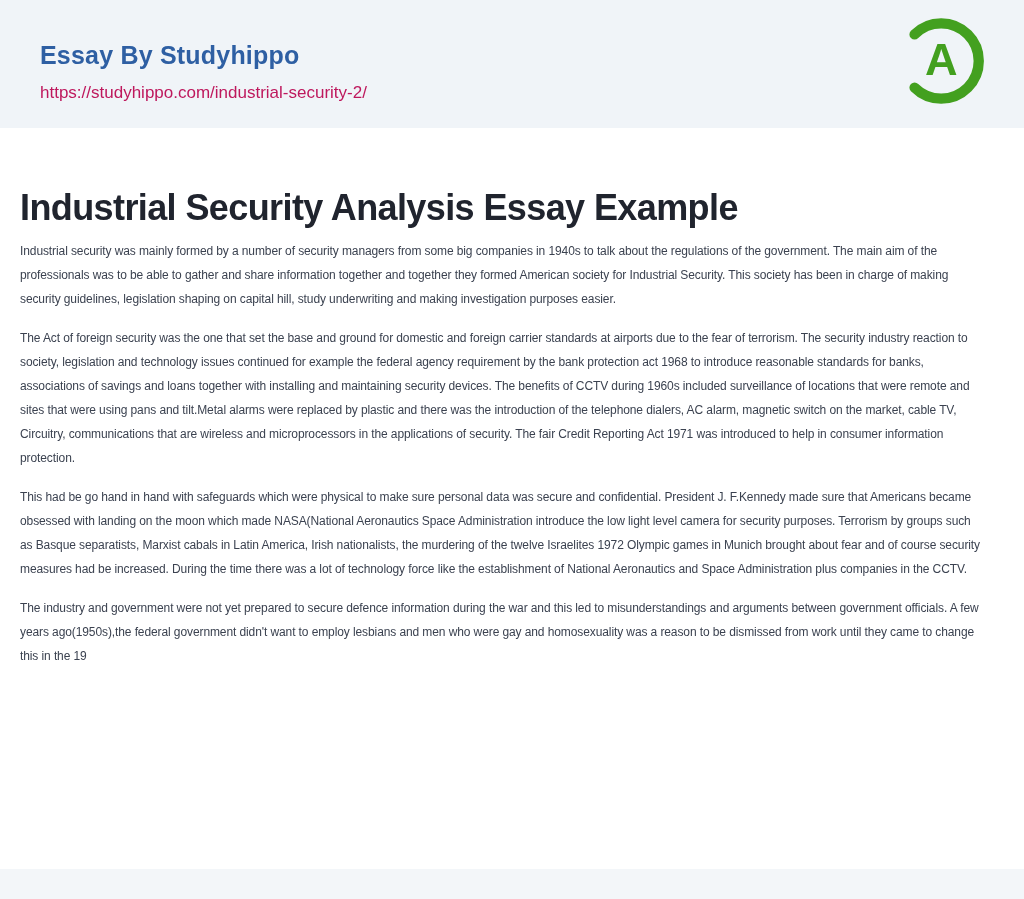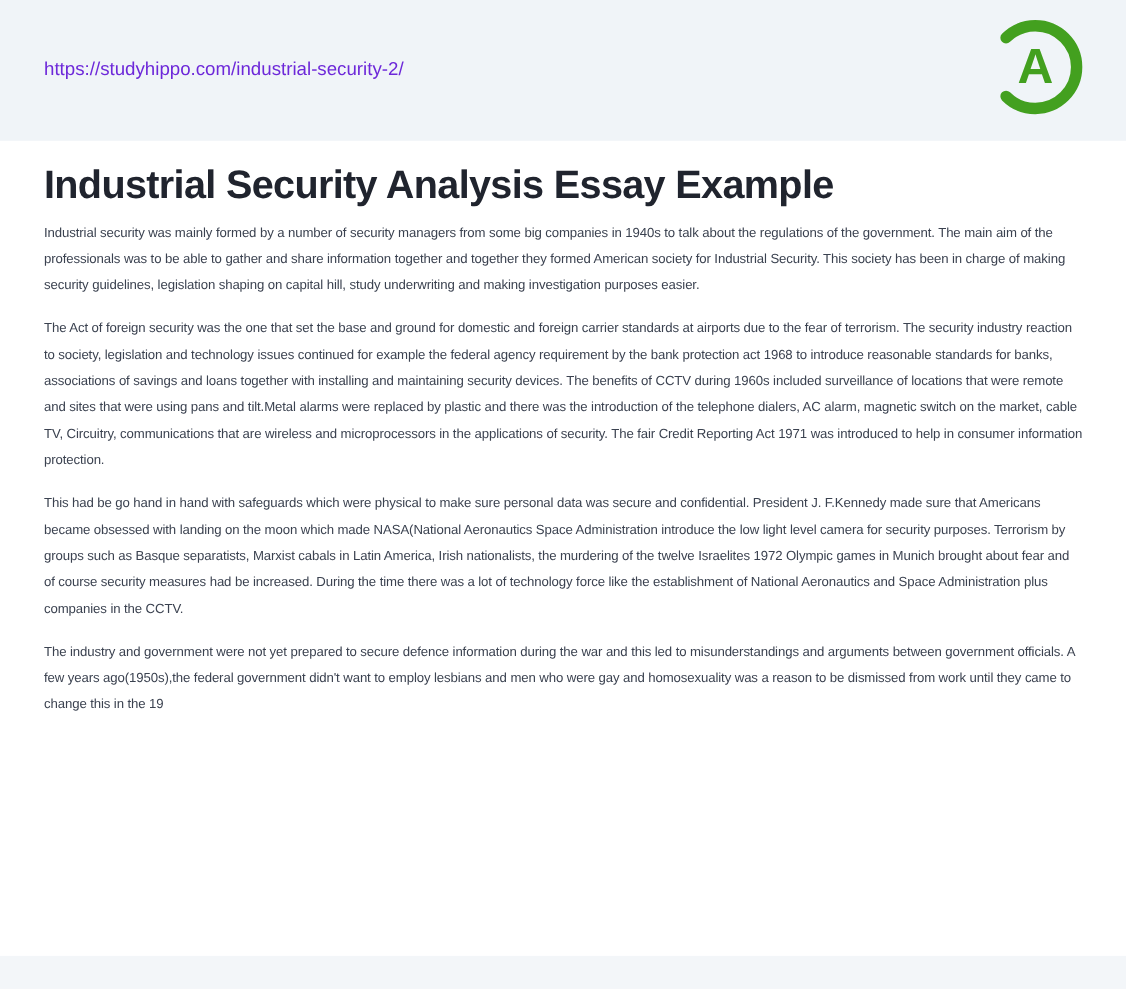--- a/index.html
+++ b/index.html
@@ -21,36 +21,37 @@
   .site-title {
     color: #2e5fa3;
     font-size: 25px;
     font-weight: 700;
     letter-spacing: 0.2px;
     line-height: 30px;
   }
   .essay-url {
     display: inline-block;
     margin-top: 13px;
-    color: #6d28d9;
+    color: #be185d;
     font-size: 17px;
     font-weight: 400;
     text-decoration: none;
     line-height: 20px;
   }
   .logo-wrap {
     position: absolute;
     top: 14px;
     right: 33px;
     width: 94px;
     height: 94px;
   }
   
   .essay-main {
-    padding: 18px 40px 0 40px;
+    padding: 18px 40px 0 20px;
+    margin-top: 40px;
   }
   .essay-title {
     color: #20242e;
     font-size: 36px;
     line-height: 44px;
     font-weight: 700;
     letter-spacing: -0.6px;
     margin-bottom: 9px;
   }
   .essay-paragraph {
@@ -66,20 +67,21 @@
     left: 0; bottom: 0;
     width: 100%;
     height: 30px;
     background: #f3f6f9;
   }
 </style>
 </head>
 <body>
 
 <header class="page-header">
+  <div class="site-title">Essay By Studyhippo</div>
   <a class="essay-url" href="#">https://studyhippo.com/industrial-security-2/</a>
 
   <div class="logo-wrap">
     <svg width="94" height="94" viewBox="0 0 100 100">
       <path d="M 18.7 21.7 A 40 40 0 1 1 18.7 78.3" fill="none" stroke="#43a01f" stroke-width="11" stroke-linecap="round"></path>
       <text x="47" y="65" text-anchor="middle" font-family="Liberation Sans, DejaVu Sans, sans-serif" font-size="48" font-weight="600" fill="#43a01f">A</text>
     </svg>
   </div>
 </header>
 

